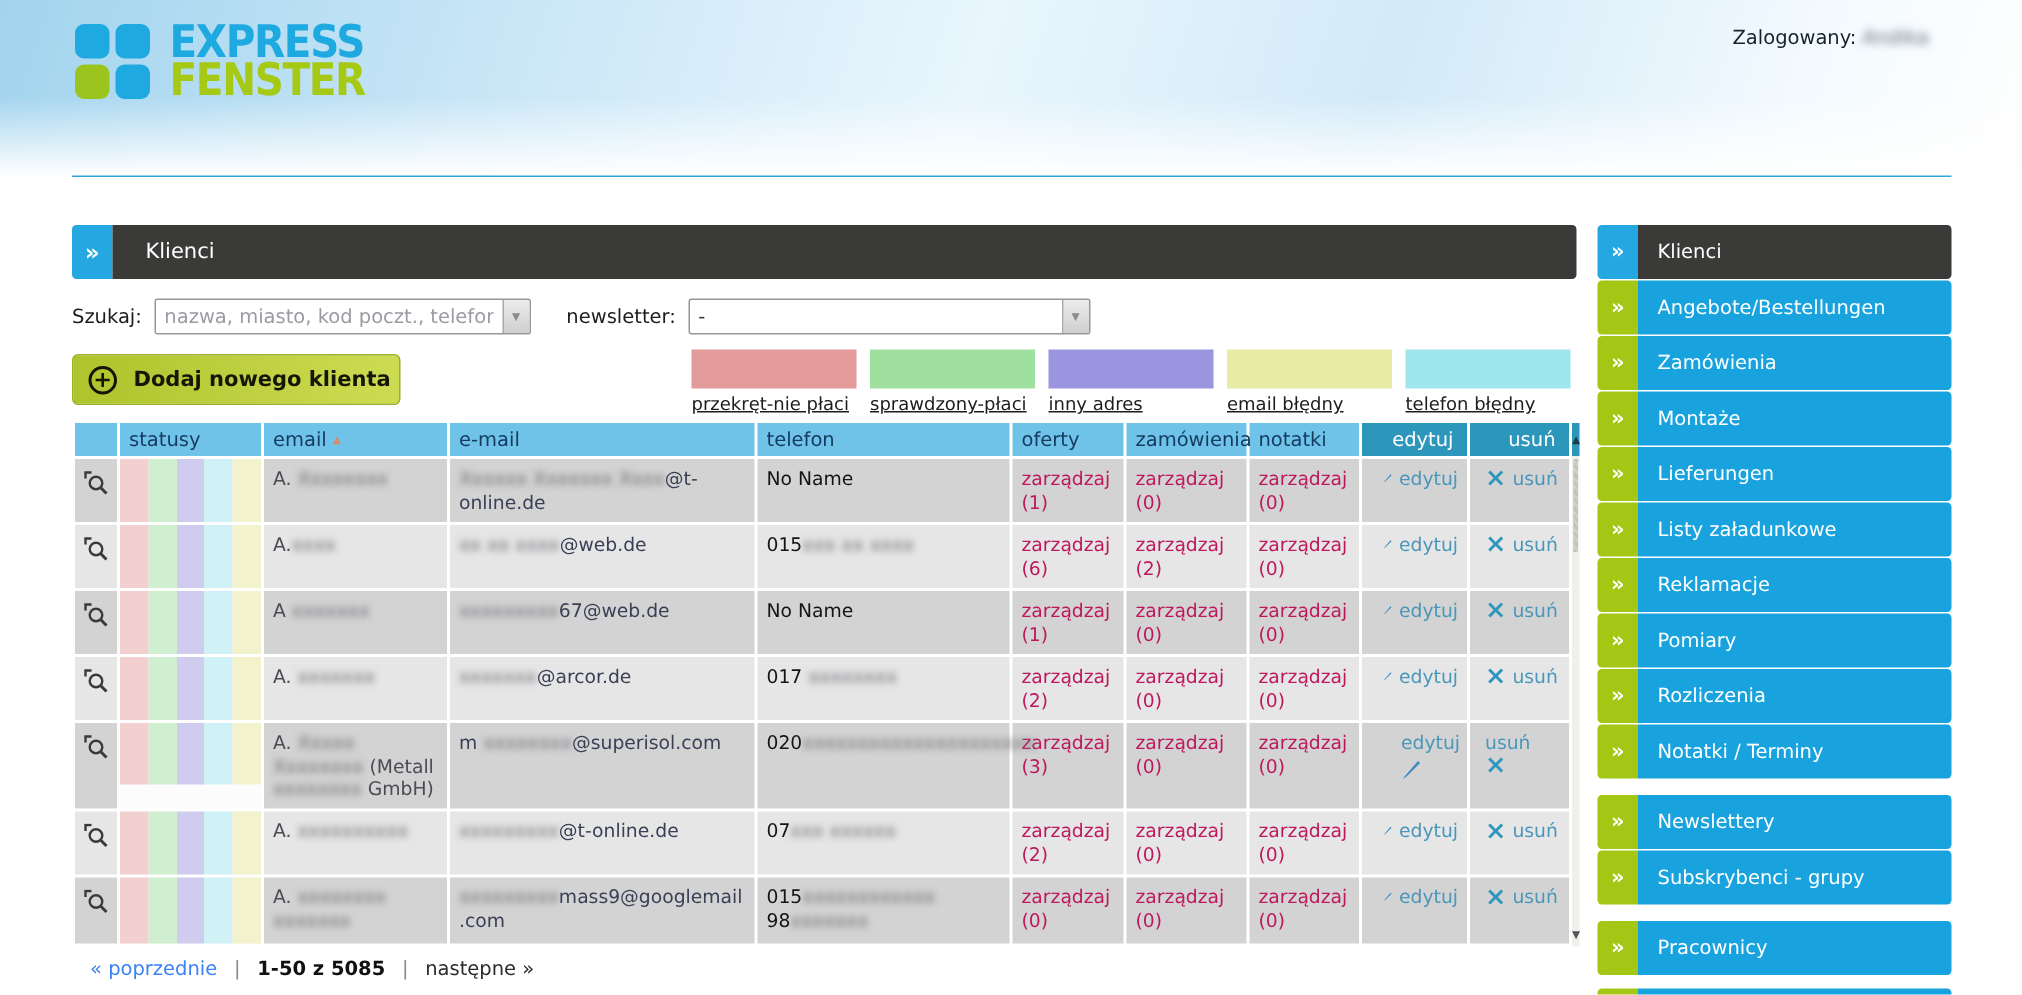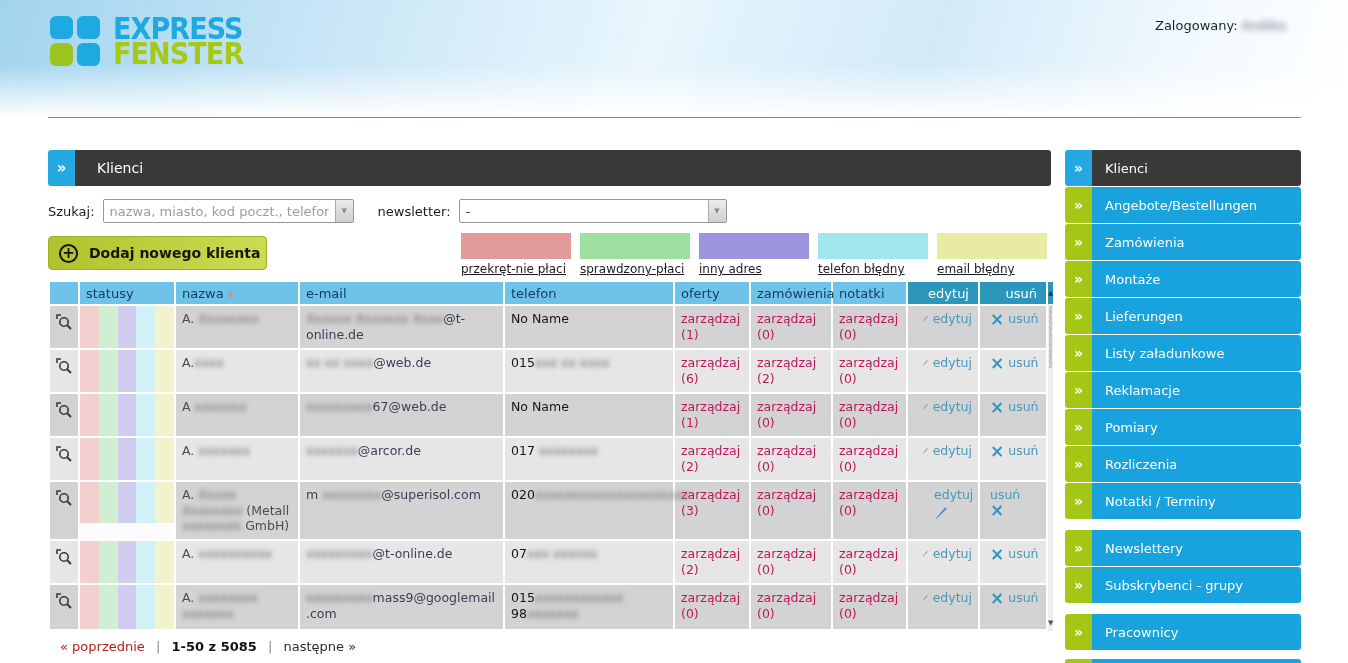--- a/index.html
+++ b/index.html
@@ -107,21 +107,21 @@
                background:#efefec; font-size:7px; }
   .sb-up { height:22px; background:#2d96bb; color:#1e3d49; display:flex; align-items:center;
            justify-content:center; cursor:pointer; }
   .sb-thumb { height:62px; background:#c9c9c4; margin:2px 1px; cursor:grab;
               background-image:repeating-linear-gradient(45deg,#c2c2bd 0 2px,#cfcfca 2px 4px); }
   .sb-down { margin-top:auto; height:16px; color:#555; display:flex; align-items:center;
              justify-content:center; cursor:pointer; }
 
   
   .pagination { margin-top:8px; font-size:13px; padding-left:12px; }
-  .pg-prev { color:#b91c1c; }
+  .pg-prev { color:#3b82f6; }
   .pg-sep { color:#8a8a8a; margin:0 7px; }
   .pg-range { font-weight:bold; color:#111; }
   .pg-next { color:#2b2b2b; cursor:pointer;text-align:right; }
 
   
   .sidebar { position:absolute; left:1065px; top:150px; width:236px; }
   .side-item { display:flex; height:36px; margin-bottom:1px; cursor:pointer; }
   .side-item .schev { width:27px; background:#a4c614; color:#fff; display:flex; align-items:center;
                       justify-content:center; font-size:14px; font-weight:bold; border-radius:3px 0 0 3px; }
   .side-item .sbar { flex:1; background:#18a3de; color:#fff; display:flex; align-items:center;
@@ -186,26 +186,26 @@
       </div>
       <div class="legend-item">
         <div class="legend-swatch" style="background-color: rgb(159, 223, 159);"></div>
         <div class="legend-label">sprawdzony-płaci</div>
       </div>
       <div class="legend-item">
         <div class="legend-swatch" style="background-color: rgb(155, 149, 224);"></div>
         <div class="legend-label">inny adres</div>
       </div>
       <div class="legend-item">
+        <div class="legend-swatch" style="background-color: rgb(231, 235, 163);"></div>
+        <div class="legend-label">email błędny</div>
+      </div>
+      <div class="legend-item">
         <div class="legend-swatch" style="background-color: rgb(159, 230, 238);"></div>
         <div class="legend-label">telefon błędny</div>
-      </div>
-      <div class="legend-item">
-        <div class="legend-swatch" style="background-color: rgb(231, 235, 163);"></div>
-        <div class="legend-label">email błędny</div>
       </div>
     </div>
   </div>
 
   <div class="tablewrap">
     <table>
       <colgroup>
         <col style="width:28px">
           <col style="width:94px">
           <col style="width:122px">
@@ -214,21 +214,21 @@
           <col style="width:74px">
           <col style="width:80px">
           <col style="width:73px">
         <col style="width:70px">
           <col style="width:66px">
       </colgroup>
       <tbody>
           <tr>
         <th class="light"></th>
         <th class="light">statusy</th>
-        <th class="light"><span>nazwa</span><span class="sort">▲</span></th>
+        <th class="light"><span>email</span><span class="sort">▲</span></th>
         <th class="light">e-mail</th>
         <th class="light">telefon</th>
         <th class="light">oferty</th>
         <th class="light">zamówienia</th>
         <th class="light">notatki</th>
         <th class="dark">edytuj</th>
         <th class="dark">usuń</th>
       </tr>
 
       <tr class="row odd r">

